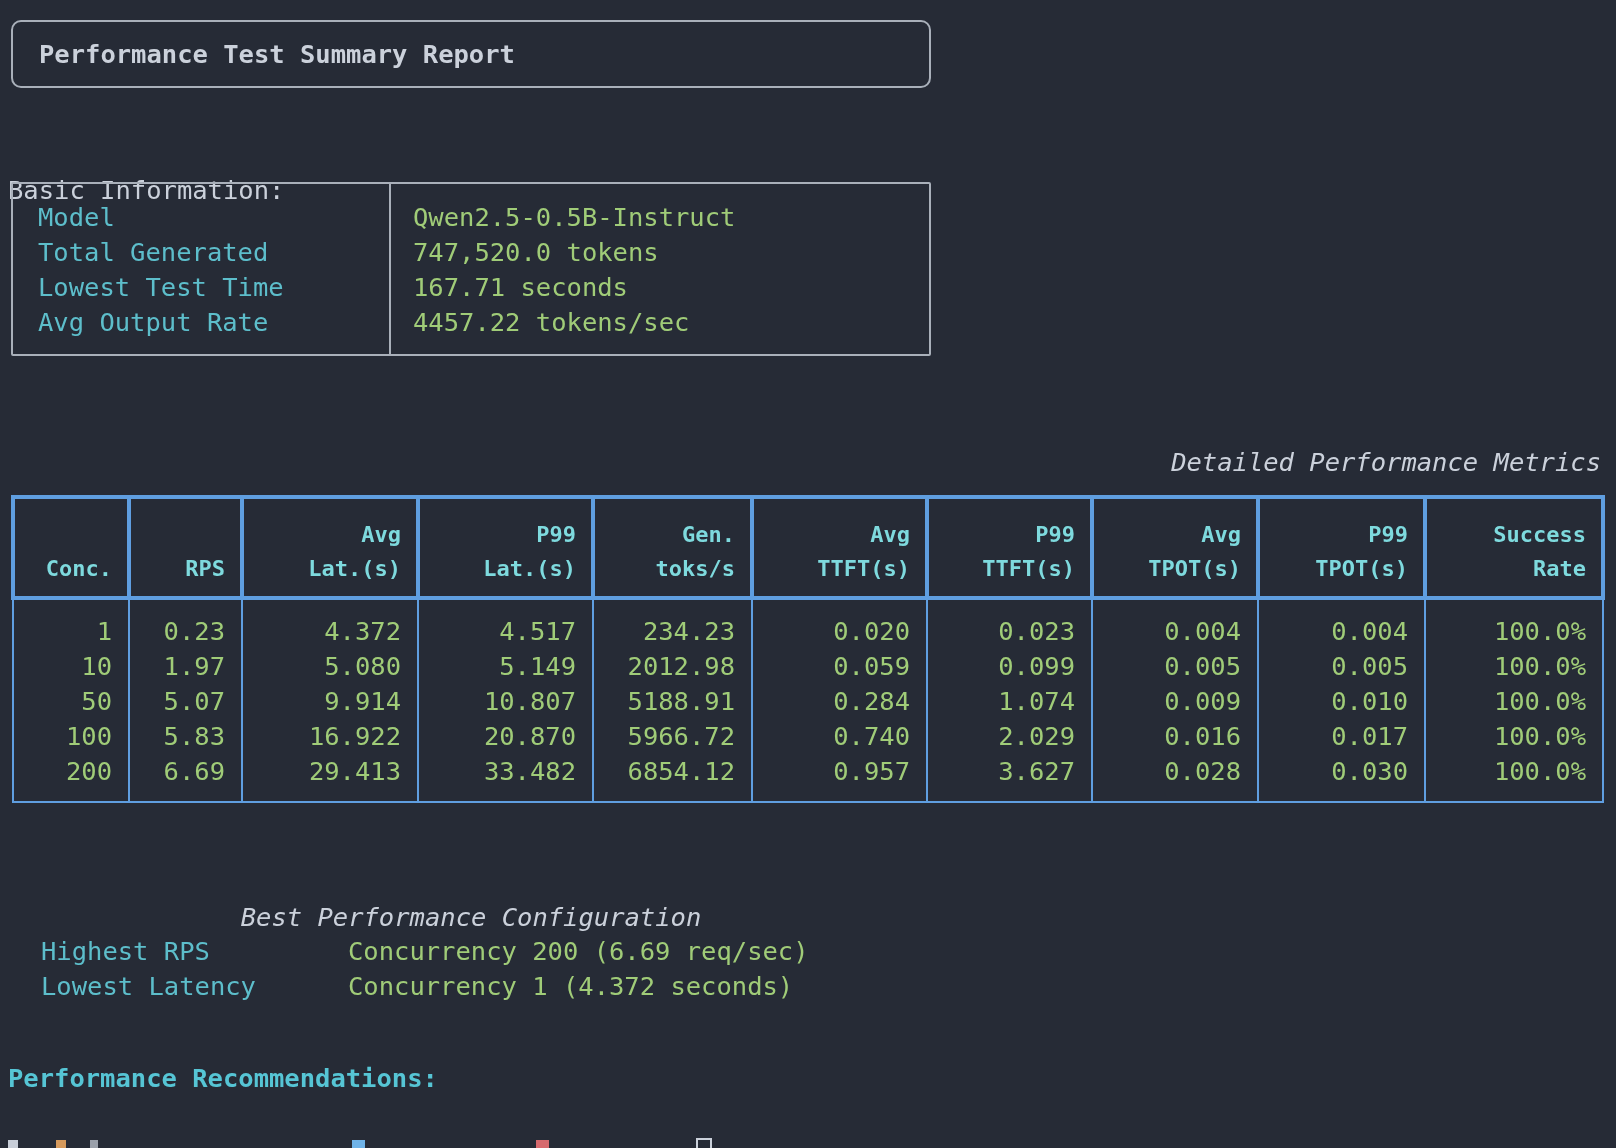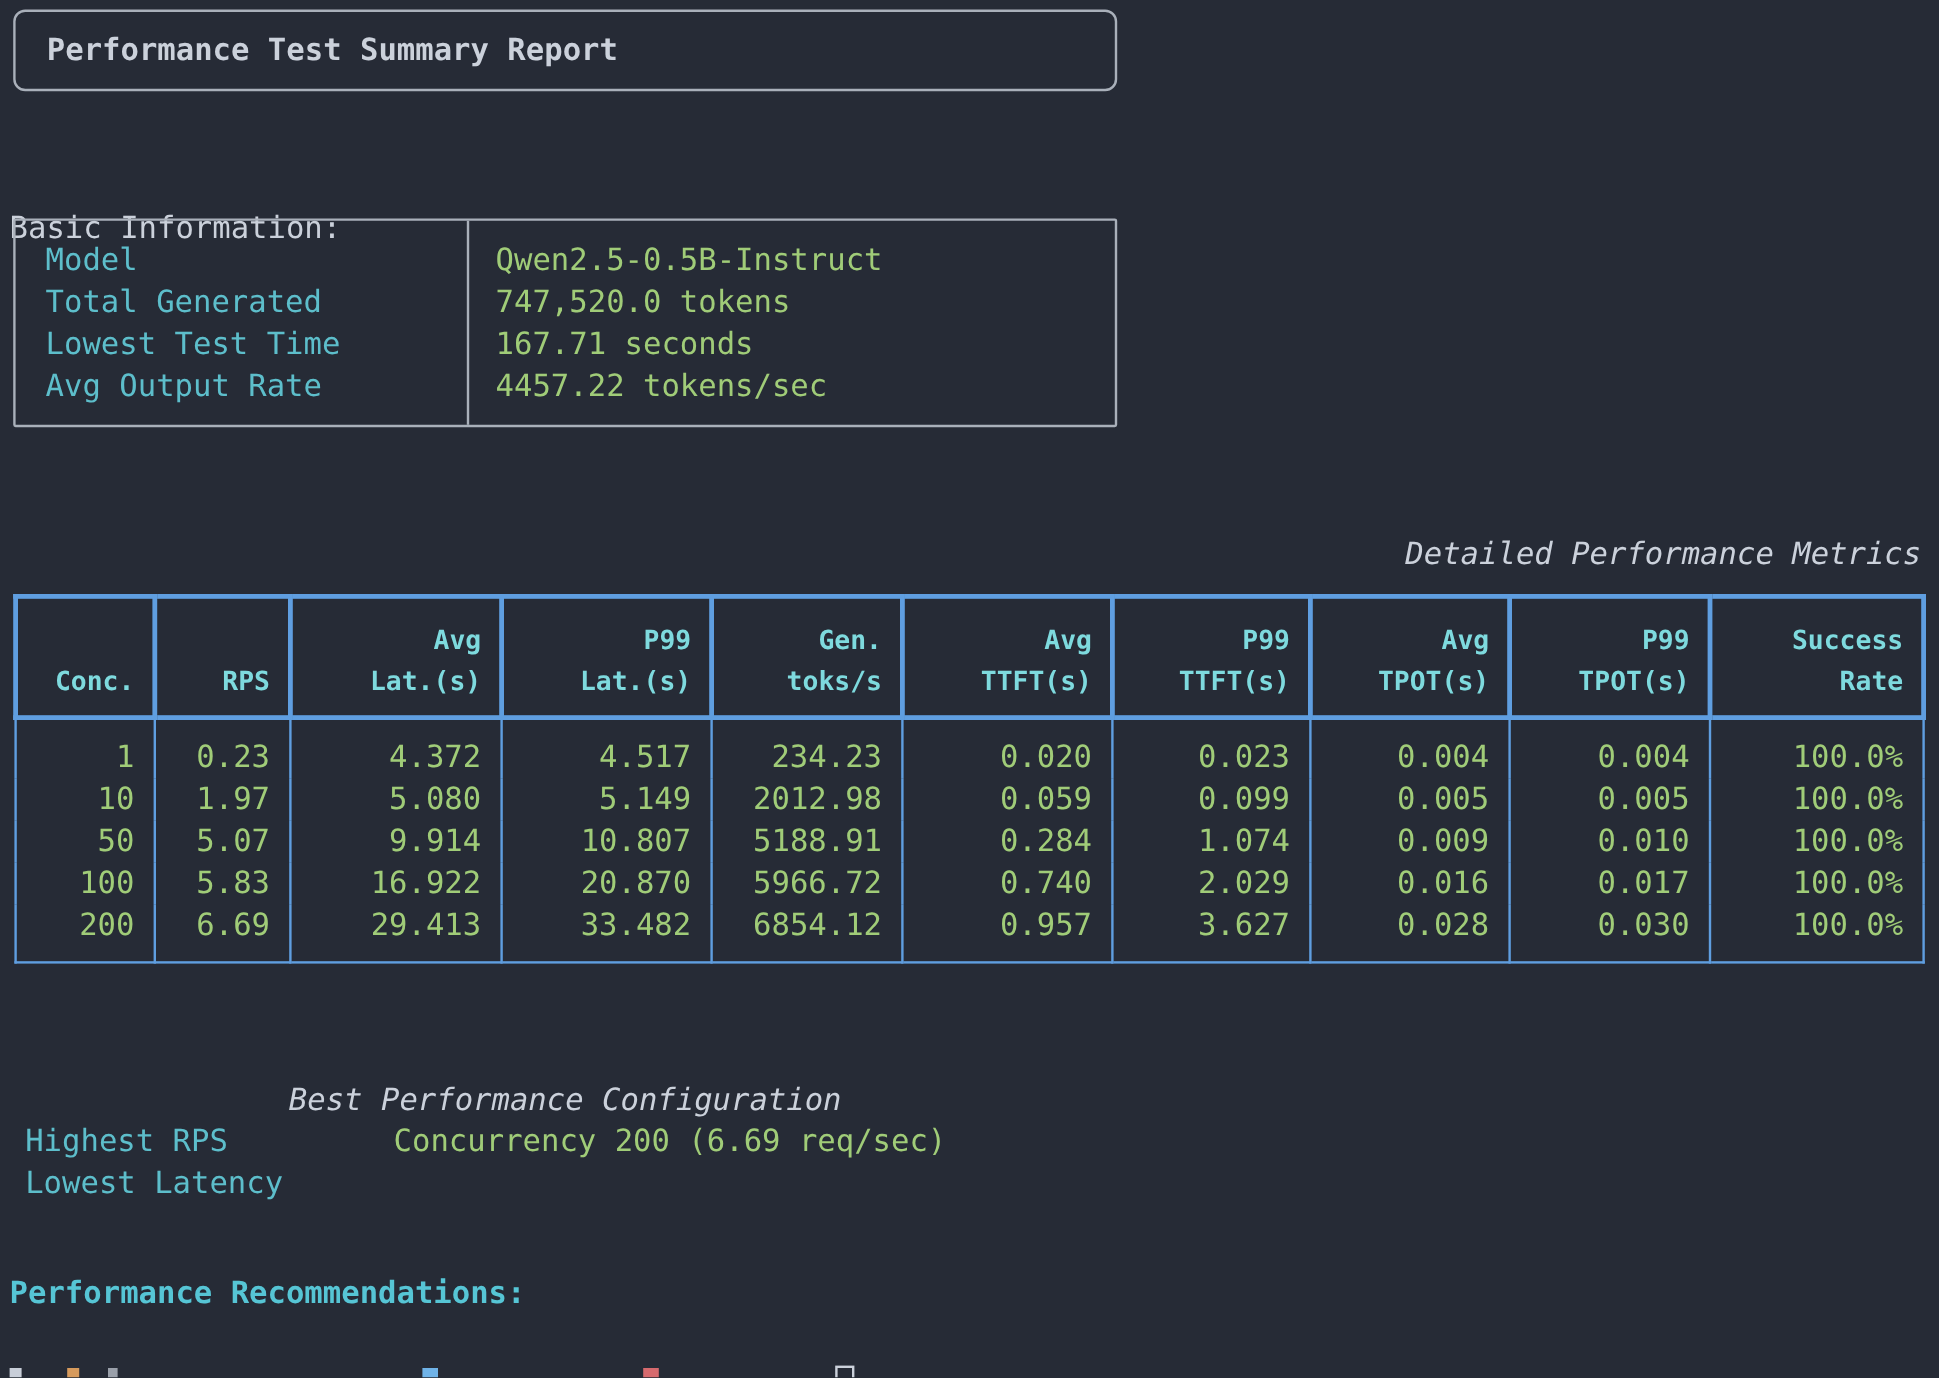--- a/index.html
+++ b/index.html
@@ -22,21 +22,21 @@
   }
   .screen{
     position:relative;
     width:1616px;
     height:1148px;
     background:var(--background);
     overflow:hidden;
   }
   
   .title-panel{
-    position:absolute;left:11px;top:8px;width:920px;height:68px;
+    position:absolute;left:11px;top:20px;width:920px;height:68px;
     border:2px solid var(--panel-border);
     border-radius:10px;
     display:flex;align-items:center;
     padding-left:26px;
   }
   .title-panel .title-text{font-weight:bold;color:var(--text-primary);}
   
   .basic-heading{
     position:absolute;left:8px;top:138px;line-height:35px;color:var(--text-primary);margin-top:35px;
   }
@@ -83,21 +83,21 @@
     line-height:35px;
     font-size:25.5px;
   }
   table.metrics tbody tr:first-child td{padding-top:14px;}
   table.metrics tbody tr:last-child td{padding-bottom:12px;border-bottom:2px solid var(--table-border-blue);}
   
   .best-title{
     position:absolute;left:11px;top:902px;width:920px;
     text-align:center;font-style:italic;line-height:30px;color:var(--text-primary);
   }
-  .best-rows{position:absolute;left:7px;top:934px;width:1200px;}
+  .best-rows{position:absolute;left:27px;top:934px;width:1200px;}
   .bc-row{display:grid;grid-template-columns:307px 1fr;line-height:35px;padding-left:14px;}
   .bc-label{color:var(--label-teal);}
   .bc-value{color:var(--value-green);}
   
   .rec-heading{
     position:absolute;left:8px;top:1063px;line-height:30px;
     font-weight:bold;color:var(--rec-heading-cyan);
   }
   .rec-items{position:absolute;left:25px;top:1100px;width:1570px;}
   .rec-item{line-height:30px;color:var(--recommendation-orange);}
@@ -241,20 +241,21 @@
   </table>
 
   <div class="best-title">Best Performance Configuration</div>
   <div class="best-rows">
       <div class="bc-row">
         <span class="bc-label">Highest RPS</span>
         <span class="bc-value">Concurrency 200 (6.69 req/sec)</span>
       </div>
       <div class="bc-row">
         <span class="bc-label">Lowest Latency</span>
+        <span class="bc-value">Concurrency 1 (4.372 seconds)</span>
       </div>
     </div>
 
   <div class="rec-heading">Performance Recommendations:</div>
 
   <div class="frag" style="left:8px;width:10px;background:#c8ced8;"></div>
   <div class="frag" style="left:56px;width:10px;background:#d69a5c;"></div>
   <div class="frag" style="left:90px;width:8px;background:#9aa0aa;"></div>
   <div class="frag" style="left:352px;width:13px;background:#6fb3e8;"></div>
   <div class="frag" style="left:536px;width:13px;background:#d66a6e;"></div>

